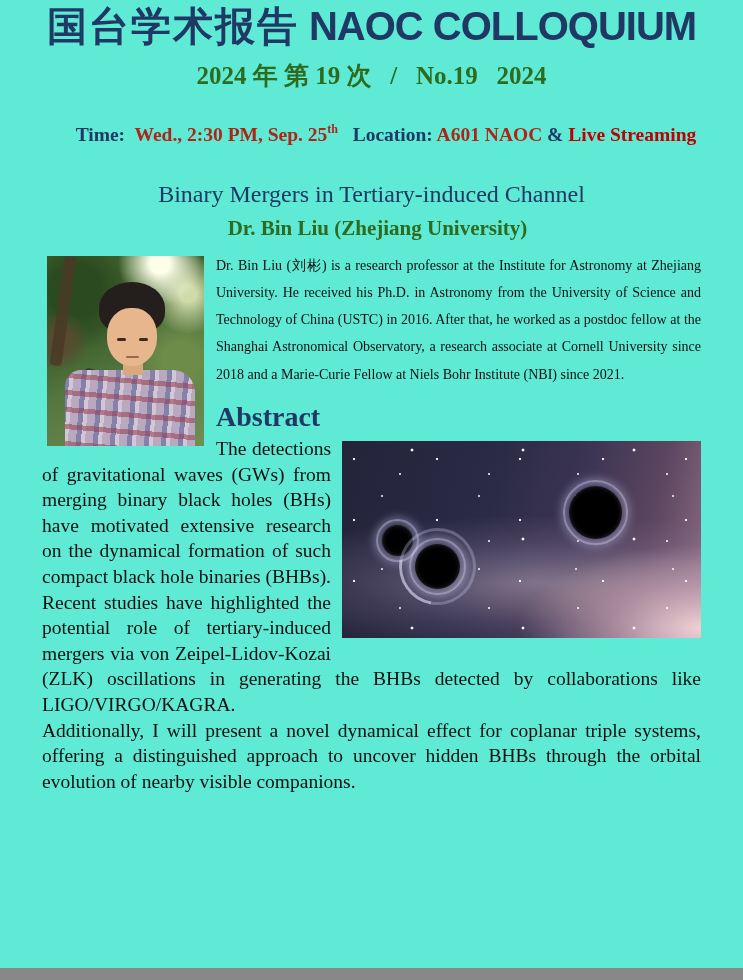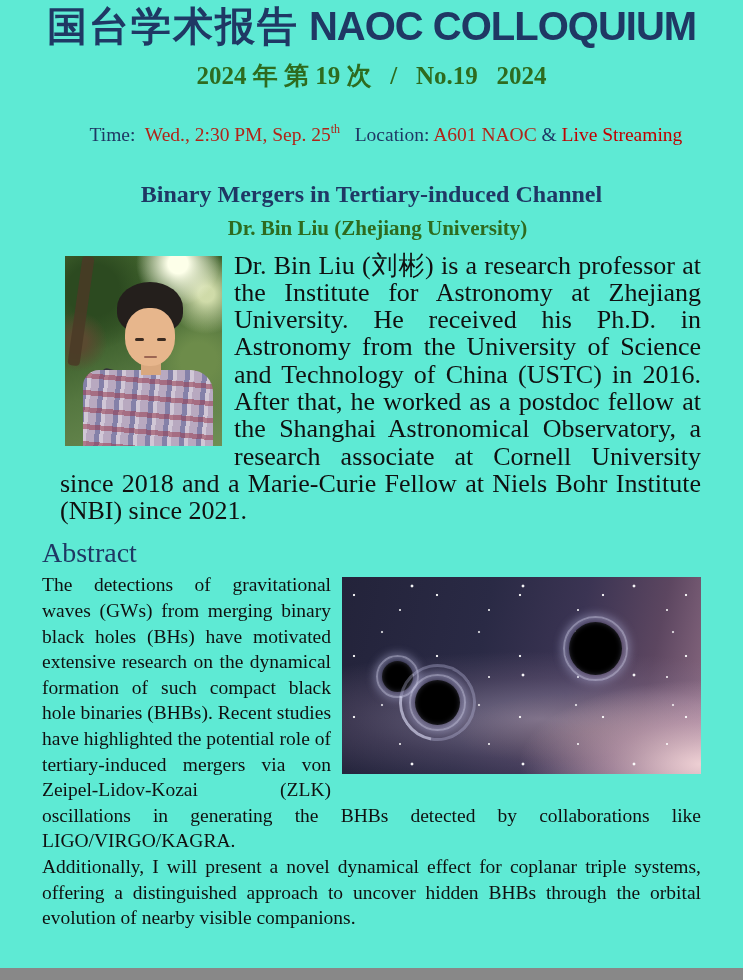--- a/index.html
+++ b/index.html
@@ -29,51 +29,51 @@
   .series-line {
     margin-top: 12px;
     font-weight: bold;
     font-size: 25px;
     line-height: 29px;
     color: #2e6b1f;
     white-space: pre;
   }
   .info-line {
     margin-top: 3px;
-    font-weight: normal;
+    font-weight: bold;
     font-size: 19.5px;
     line-height: 24px;
     white-space: pre;
   }
   .c-navy { color: #1f3864; }
   .c-red  { color: #b02418; }
   .c-red2 { color: #c00000; }
   .info-line sup { font-size: 12px; vertical-align: super; }
   
   .talk-title {
     margin-top: 9px;
     text-align: center;
-    font-weight: bold;
+    font-weight: normal;
     font-size: 24px;
     line-height: 29px;
     color: #1f3864;
   }
   .speaker-line {
     margin-top: 6px;
     text-align: center;
     font-weight: bold;
     font-size: 21px;
     line-height: 26px;
     color: #2e6b1f;
     padding-left: 12px;
   }
   
   .bio {
-    margin: 11px 42px 0 60px;
-    font-size: 26px;
+    margin: 11px 42px 0 42px;
+    font-size: 14px;
     line-height: 27.3px;
     text-align: justify;
   }
   .bio p { margin: 0; }
   .photo {
     float: left;
     width: 157px;
     height: 190px;
     margin: 4px 12px 2px 5px;
     position: relative;
@@ -111,21 +111,21 @@
       repeating-linear-gradient(5deg,  rgba(150,60,80,.55) 0 5px, rgba(0,0,0,0) 5px 17px),
       repeating-linear-gradient(95deg, rgba(70,80,140,.45) 0 5px, rgba(255,255,255,.35) 5px 9px, rgba(0,0,0,0) 9px 17px);
   }
   .photo .strap {
     position: absolute; left: 28px; top: 112px; width: 16px; height: 82px;
     background: #35343a; transform: rotate(14deg); border-radius: 5px;
   }
   
   .abstract-heading {
     margin: 12px 0 3px 42px;
-    font-weight: normal;
+    font-weight: bold;
     font-size: 28px;
     line-height: 33px;
     color: #1f3864;
   }
   .abstract {
     margin: 0 42px;
     font-size: 19.5px;
     line-height: 25.6px;
     text-align: justify;
   }

